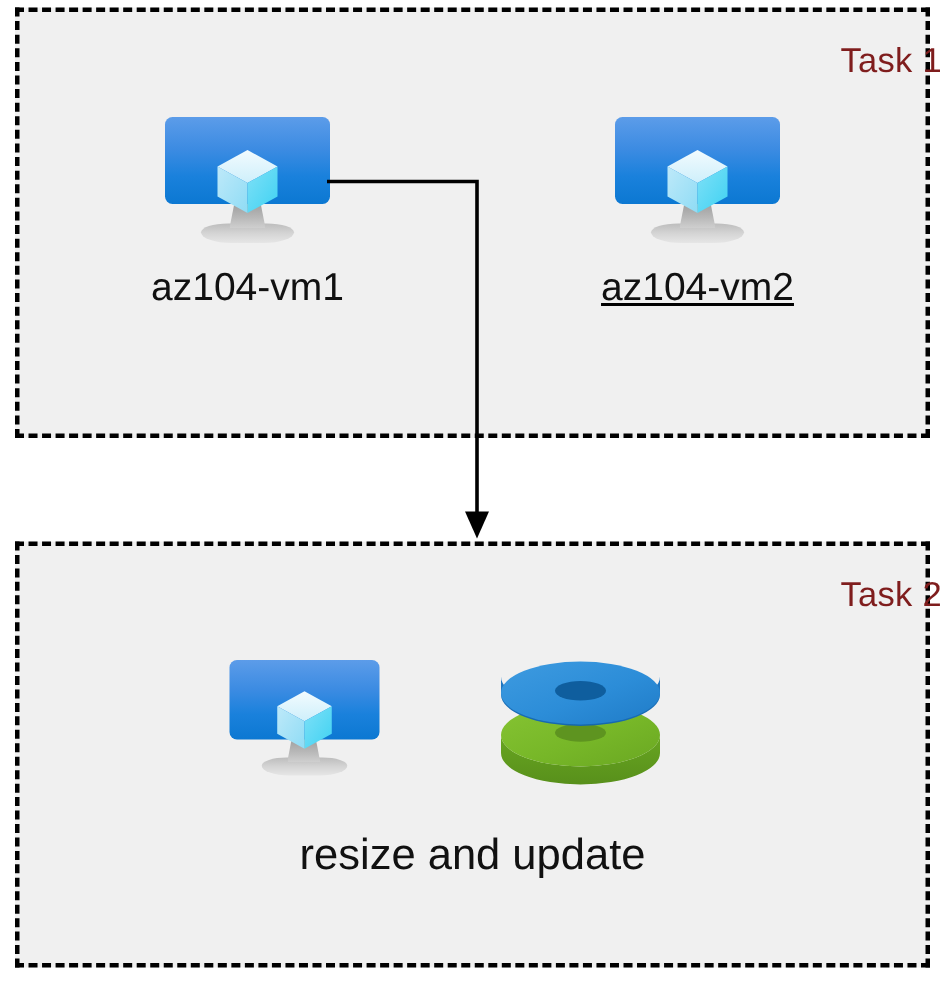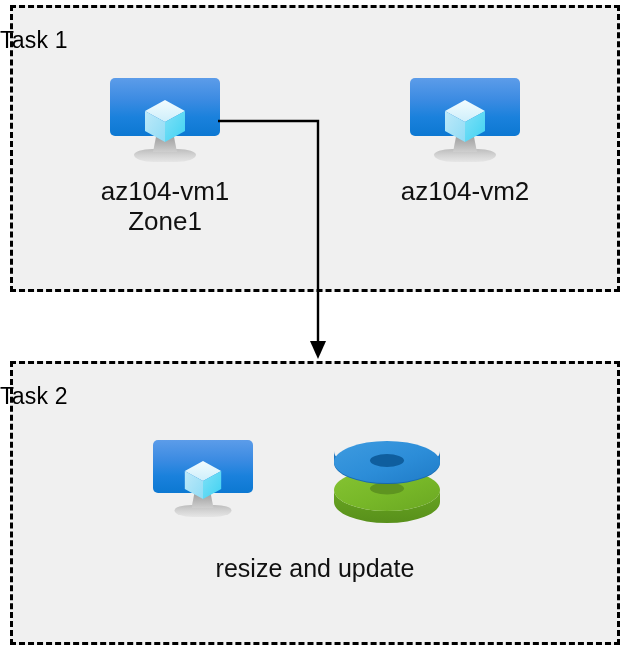--- a/index.html
+++ b/index.html
@@ -38,37 +38,37 @@
     left: 10px;
     top: 361px;
     width: 610px;
     height: 284px;
   }
 
   .task-title {
     position: absolute;
     left: 0;
     width: 100%;
-    text-align: left;
+    text-align: right;
     font-size: 23px;
-    color: #000000;
+    color: #7f1d1d;
     font-family: "Liberation Sans", sans-serif;
     letter-spacing: 0.2px;
     white-space: nowrap;
   }
   #task1-title { top: 27px; }
   #task2-title { top: 383px; }
 
   
   .node {
     position: absolute;
     text-align: center;
   }
   #node-vm1 { left: 55px; top: 78px; width: 220px; }
-  #node-vm2 { left: 355px; top: 78px; width: 220px; }
+  #node-vm2 { left: 355px; top: 78px; width: 220px; text-decoration: underline; }
 
   .node-label {
     font-size: 26px;
     line-height: 30px;
     color: #111111;
     font-family: "Liberation Sans", sans-serif;
     margin-top: 12px;
     white-space: nowrap;
   }
   .node-label .l2 { display: block; }
@@ -142,21 +142,21 @@
     top: 440px;
     width: 115px;
     text-align: center;
   }
   #task2-caption {
     position: absolute;
     left: 10px;
     top: 554px;
     width: 610px;
     text-align: center;
-    font-size: 25px;
+    font-size: 29px;
     color: #111111;
     font-family: "Liberation Sans", sans-serif;
     white-space: nowrap;
   }
 
   
   #connector {
     position: absolute;
     left: 0;
     top: 0;
@@ -194,21 +194,20 @@
             <stop offset="100%" stop-color="#3FD2F2"></stop>
           </linearGradient>
         </defs>
         <polygon points="22,2 42,13 22,24 2,13" fill="url(#cubeTopG1)"></polygon>
         <polygon points="2,13 22,24 22,44 2,33" fill="url(#cubeLeftG1)"></polygon>
         <polygon points="42,13 42,33 22,44 22,24" fill="url(#cubeRightG1)"></polygon>
       </svg>
     </div>
     <div class="node-label">
       <span>az104-vm1</span>
-      <span class="l2">Zone1</span>
     </div>
   </div>
 
   <div id="node-vm2" class="node">
     <div class="vm-icon">
       <div class="vm-base"></div>
       <div class="vm-neck"></div>
       <div class="vm-screen"></div>
       <svg class="vm-cube" viewBox="0 0 44 46">
         <polygon points="22,2 42,13 22,24 2,13" fill="url(#cubeTopG1)"></polygon>

